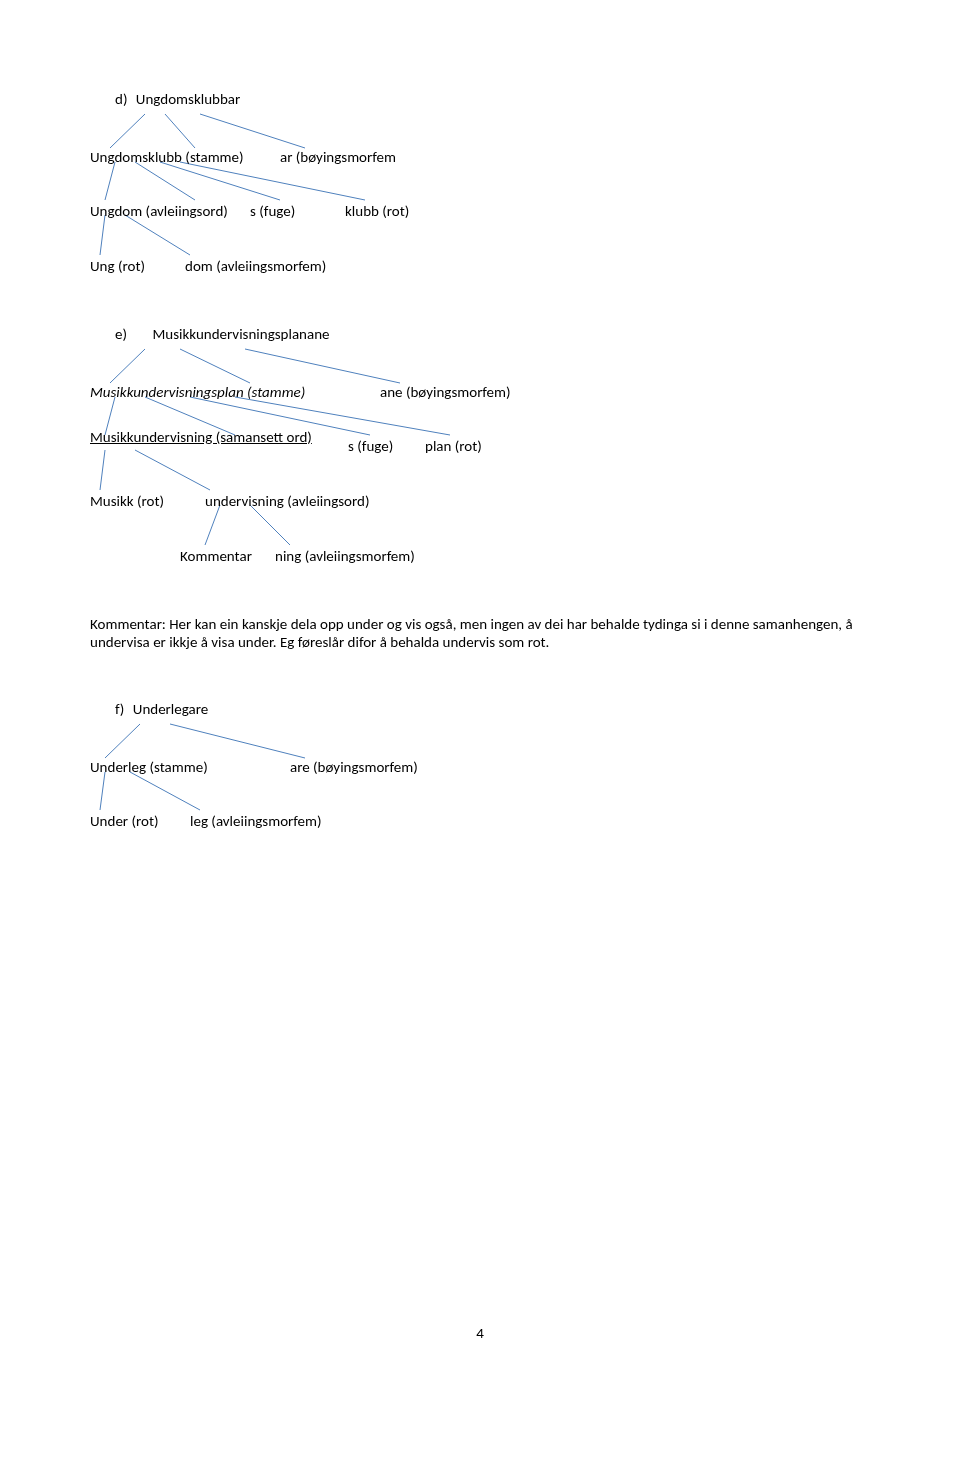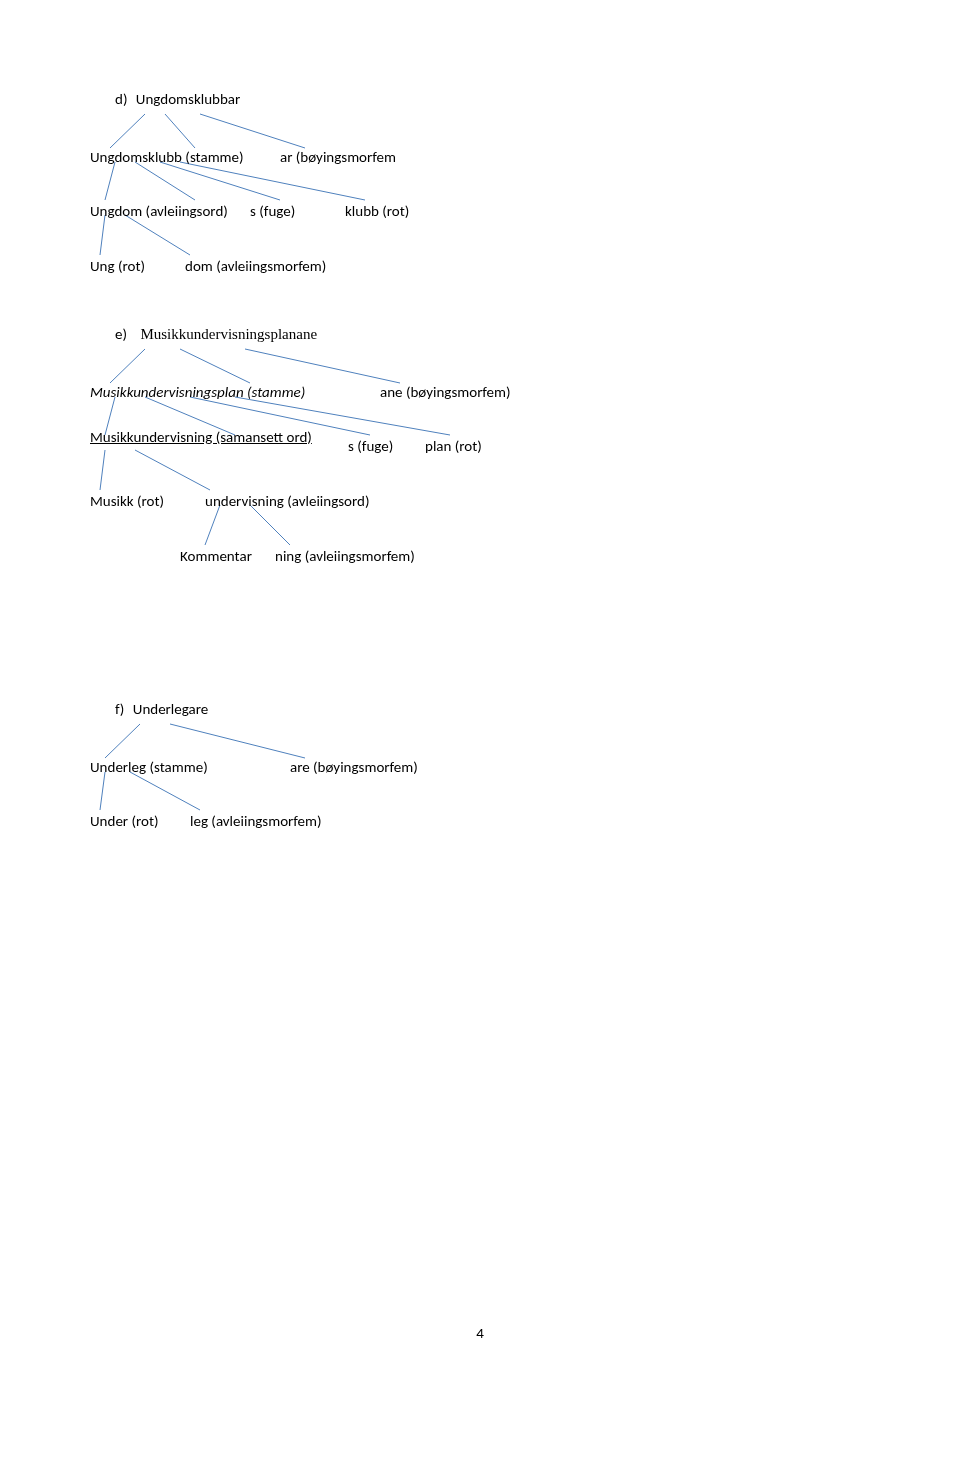--- a/index.html
+++ b/index.html
@@ -61,21 +61,21 @@
 
   <div class="abs" style="left:0px; top:112px;">Ungdom (avleiingsord)</div>
   <div class="abs" style="left:160px; top:112px;">s (fuge)</div>
   <div class="abs" style="left:255px; top:112px;">klubb (rot)</div>
 
   <div class="abs" style="left:0px; top:167px;">Ung (rot)</div>
   <div class="abs" style="left:95px; top:167px;">dom (avleiingsmorfem)</div>
 
   <div class="abs" style="left:25px; top:235px;">
     <span>e)</span>
-    <span style="margin-left:10px;font-family:Liberation Serif, serif;">Musikkundervisningsplanane</span>
+    <span style="margin-left:22px;">Musikkundervisningsplanane</span>
   </div>
 
   <svg class="diagram" width="780" height="340" style="top:245px;">
     <line x1="55" y1="14" x2="20" y2="48" stroke="#4f81bd" stroke-width="1"></line>
     <line x1="90" y1="14" x2="160" y2="48" stroke="#4f81bd" stroke-width="1"></line>
     <line x1="155" y1="14" x2="310" y2="48" stroke="#4f81bd" stroke-width="1"></line>
     <line x1="25" y1="62" x2="15" y2="100" stroke="#4f81bd" stroke-width="1"></line>
     <line x1="55" y1="62" x2="145" y2="100" stroke="#4f81bd" stroke-width="1"></line>
     <line x1="100" y1="62" x2="280" y2="100" stroke="#4f81bd" stroke-width="1"></line>
     <line x1="145" y1="62" x2="360" y2="100" stroke="#4f81bd" stroke-width="1"></line>
@@ -91,20 +91,21 @@
   <div class="abs" style="left:0px; top:338px;text-decoration:underline;">Musikkundervisning (samansett ord)</div>
   <div class="abs" style="left:258px; top:347px;">s (fuge)</div>
   <div class="abs" style="left:335px; top:347px;">plan (rot)</div>
 
   <div class="abs" style="left:0px; top:402px;">Musikk (rot)</div>
   <div class="abs" style="left:115px; top:402px;">undervisning (avleiingsord)</div>
 
   <div class="abs" style="left:90px; top:457px;">Kommentar</div>
   <div class="abs" style="left:185px; top:457px;">ning (avleiingsmorfem)</div>
 
+  <div class="abs" style="left:0px; top:525px; right:0px;">Kommentar: Her kan ein kanskje dela opp under og vis også, men ingen av dei har behalde tydinga si i denne samanhengen, å undervisa er ikkje å visa under. Eg føreslår difor å behalda undervis som rot.</div>
 
   <div class="abs" style="left:25px; top:610px;">
     <span>f)</span>
     <span style="margin-left:5px;">Underlegare</span>
   </div>
 
   <svg class="diagram" width="780" height="170" style="top:620px;">
     <line x1="50" y1="14" x2="15" y2="48" stroke="#4f81bd" stroke-width="1"></line>
     <line x1="80" y1="14" x2="215" y2="48" stroke="#4f81bd" stroke-width="1"></line>
     <line x1="15" y1="62" x2="10" y2="100" stroke="#4f81bd" stroke-width="1"></line>

